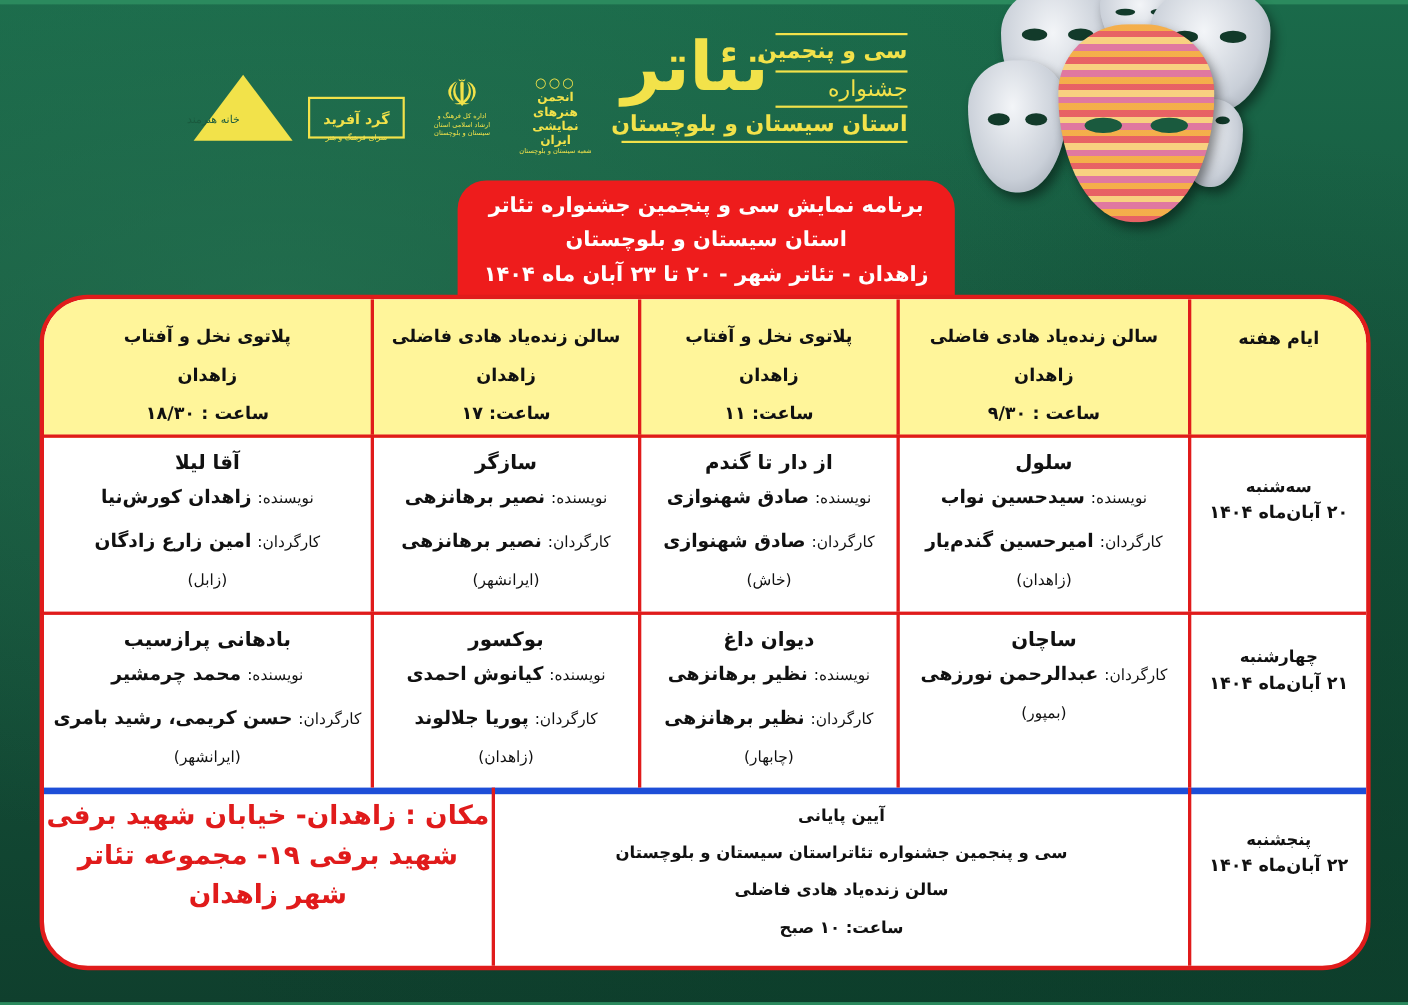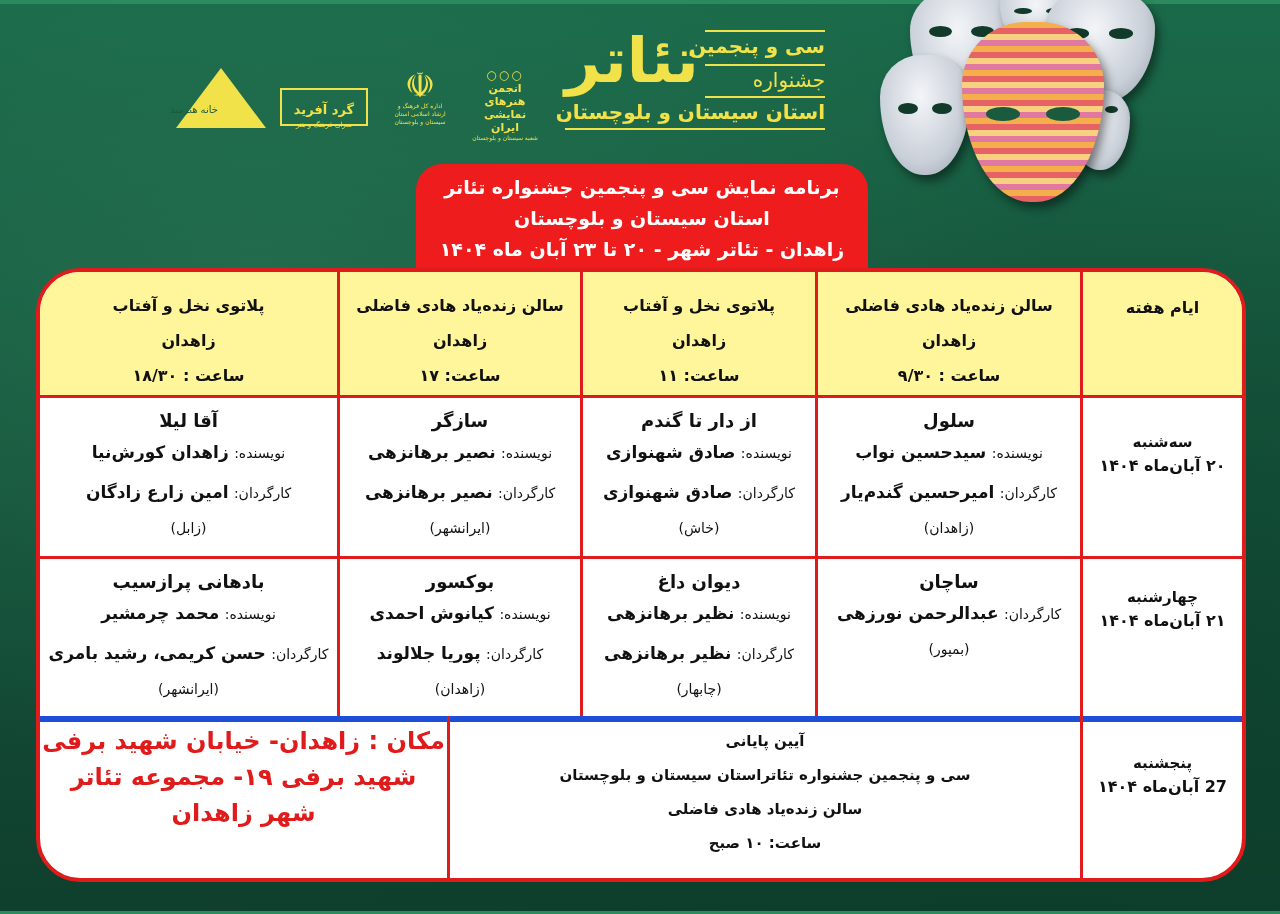--- a/index.html
+++ b/index.html
@@ -249,21 +249,21 @@
       <div class="play-title">بادهانی پرازسیب</div>
       <div class="credit"><span class="lbl">نویسنده:</span> <span class="name">محمد چرمشیر</span></div>
       <div class="credit"><span class="lbl">کارگردان:</span> <span class="name">حسن کریمی، رشید بامری</span></div>
       <div class="origin">(ایرانشهر)</div>
     </div>
   </div>
 
   <div class="row r3">
     <div class="cell c-day">
       <div class="day-name">پنجشنبه</div>
-      <div class="day-date">27 آبان‌ماه ۱۴۰۴</div>
+      <div class="day-date">۲۲ آبان‌ماه ۱۴۰۴</div>
     </div>
     <div class="cell closing">
       <div class="first">آیین پایانی</div>
       <div>سی و پنجمین جشنواره تئاتراستان سیستان و بلوچستان</div>
       <div>سالن زنده‌یاد هادی فاضلی</div>
       <div>ساعت: ۱۰ صبح</div>
     </div>
     <div class="cell location">
       <div class="first">مکان : زاهدان- خیابان شهید برفی</div>
       <div>شهید برفی ۱۹- مجموعه تئاتر شهر زاهدان</div>

